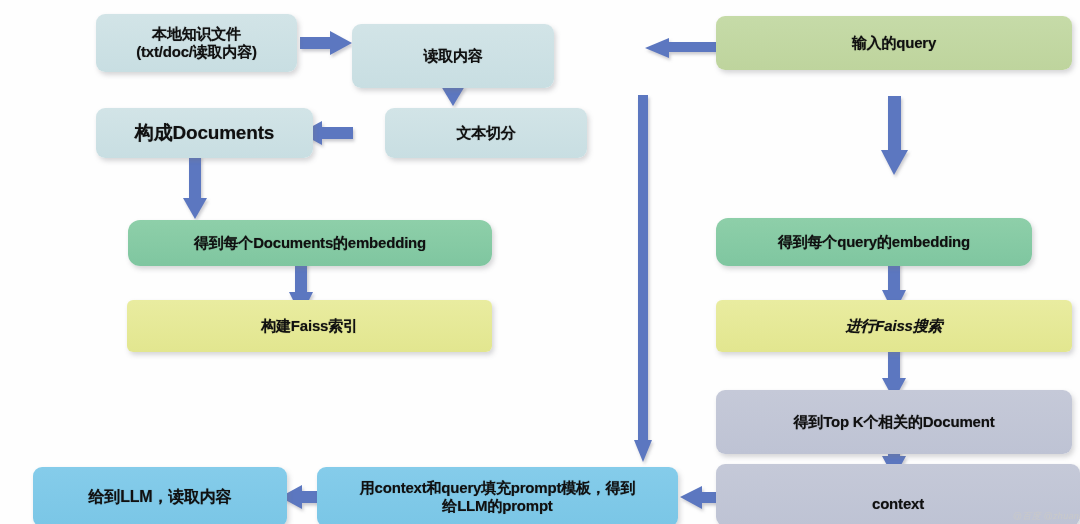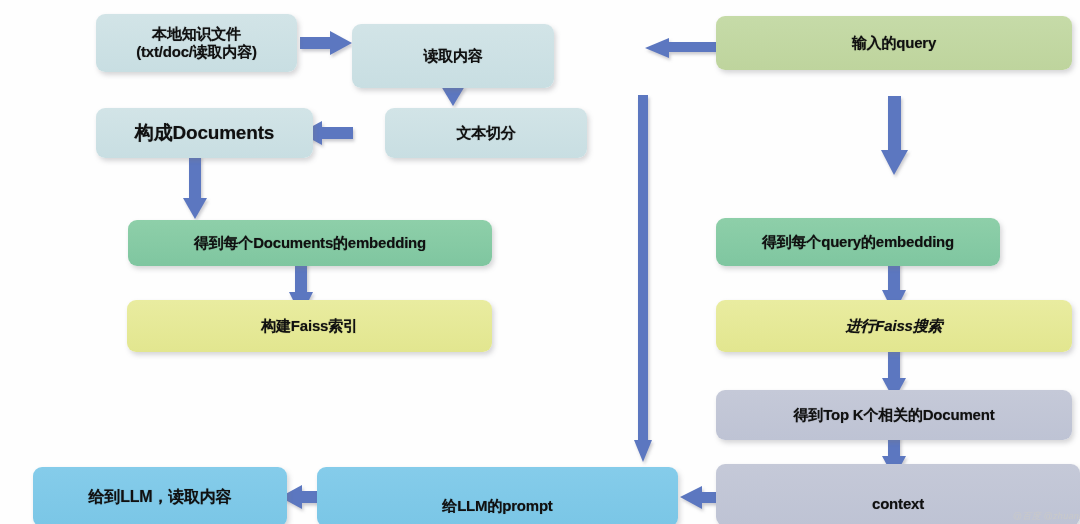--- a/index.html
+++ b/index.html
@@ -48,38 +48,38 @@
     filter: blur(0.25px);
   }
   .node .label {
     display: block;
     width: 100%;
     text-shadow: 0 0 1px rgba(0,0,0,0.45);
   }
 
   
   .c-lightblue { background: linear-gradient(180deg,#d2e4e7 0%,#c8dee2 100%); }
-  .c-tealgreen { background: linear-gradient(180deg,#8ecfa9 0%,#7fc6a0 100%); }
-  .c-yellow    { background: linear-gradient(180deg,#e9eca0 0%,#e2e68f 100%); }
+  .c-tealgreen { background: linear-gradient(180deg,#8ecfa9 0%,#7fc6a0 100%); border-radius: 12px; }
+  .c-yellow    { background: linear-gradient(180deg,#e9eca0 0%,#e2e68f 100%); border-radius: 6px; }
   .c-olive     { background: linear-gradient(180deg,#c6dba8 0%,#bed49d 100%); }
   .c-graylav   { background: linear-gradient(180deg,#c5c9d8 0%,#bec3d4 100%); }
   .c-skyblue   { background: linear-gradient(180deg,#85ccea 0%,#7ac6e6 100%); }
 
   
   #n-local-files   { left:96px;  top:14px;  width:201px; height:58px;  font-size:15px; }
   #n-read-content  { left:352px; top:24px;  width:202px; height:64px;  font-size:15px; }
   #n-build-docs    { left:96px;  top:108px; width:217px; height:50px;  font-size:19px; }
   #n-text-split    { left:352px; top:108px; width:202px; height:50px;  font-size:15px;margin-left:33px; }
   #n-doc-embedding { left:128px; top:220px; width:364px; height:46px;  font-size:15px; }
   #n-faiss-index   { left:127px; top:300px; width:365px; height:52px;  font-size:15px; }
 
   #n-input-query     { left:716px; top:16px;  width:356px; height:54px; font-size:15px; }
-  #n-query-embedding { left:716px; top:218px; width:284px; height:48px; font-size:15px; }
+  #n-query-embedding { left:716px; top:218px; width:316px; height:48px; font-size:15px; }
   #n-faiss-search    { left:716px; top:300px; width:356px; height:52px; font-size:15px;font-style:italic; }
-  #n-topk-docs       { left:716px; top:390px; width:356px; height:50px; font-size:15px; }
+  #n-topk-docs       { left:716px; top:390px; width:356px; height:64px; font-size:15px; }
   #n-concat-context  { left:716px; top:464px; width:364px; height:62px; font-size:15px; }
 
   #n-give-llm     { left:33px;  top:467px; width:254px; height:60px; font-size:16px; }
   #n-fill-prompt  { left:317px; top:467px; width:361px; height:60px; font-size:15px; }
 
   #watermark {
     position: absolute;
     right: 4px;
     bottom: 1px;
     font-size: 9px;
@@ -212,21 +212,21 @@
 
   <div class="node c-graylav" id="n-concat-context">
     <span class="label">
       <br>
       <span>context</span>
     </span>
   </div>
 
   <div class="node c-skyblue" id="n-fill-prompt">
     <span class="label">
-      <br>
+      <span>用context和query填充prompt模板，得到</span><br>
       <span>给LLM的prompt</span>
     </span>
   </div>
 
   <div class="node c-skyblue" id="n-give-llm">
     <span class="label">给到LLM，读取内容</span>
   </div>
 
   <div id="watermark">@百度 @zhuanlan</div>
 

